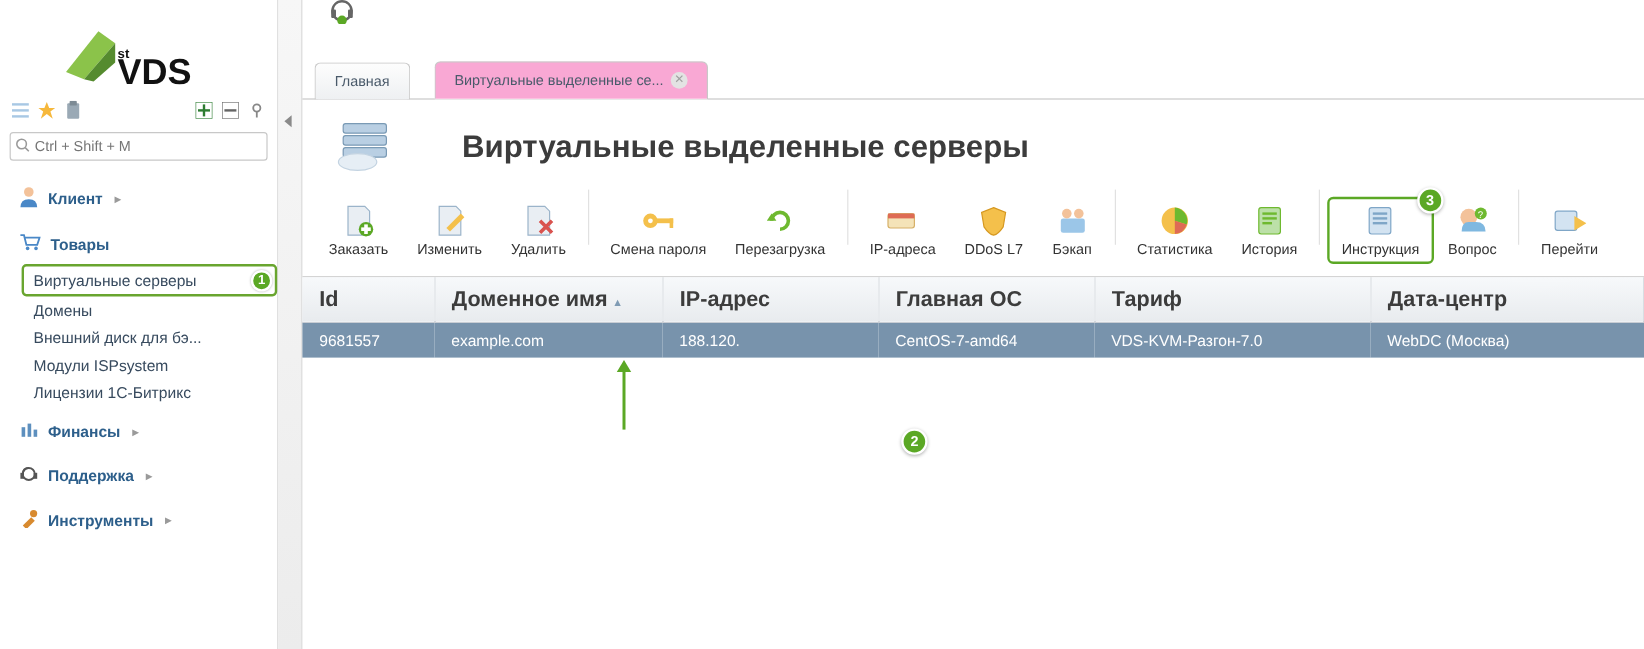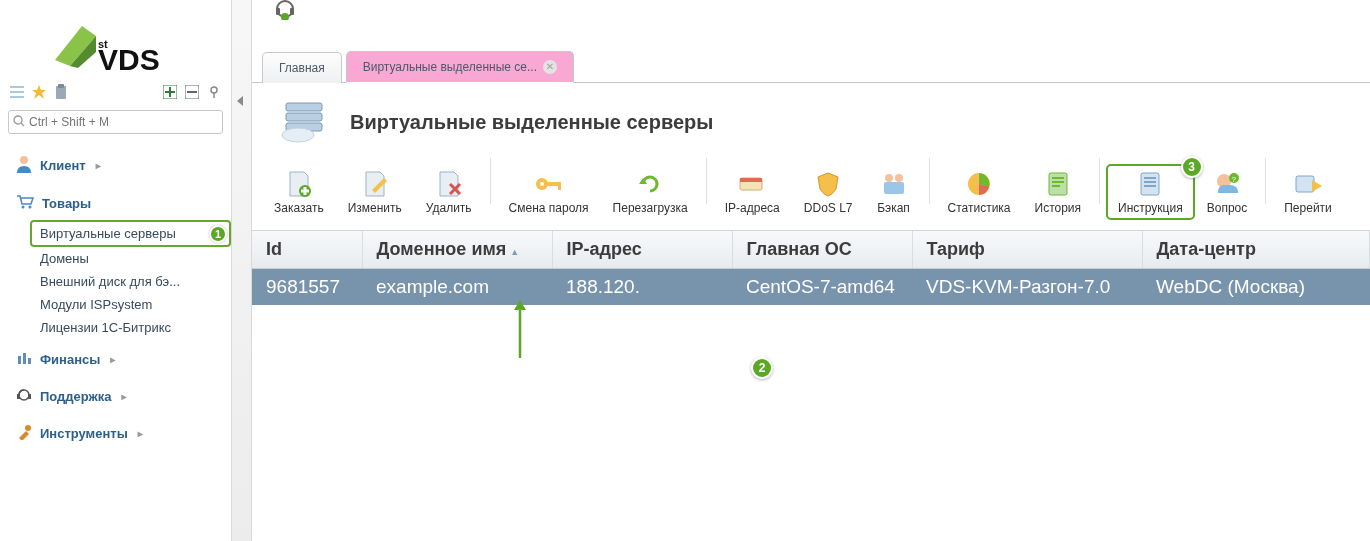--- a/index.html
+++ b/index.html
@@ -72,21 +72,21 @@
     color: #2d5f8b;
     cursor: pointer;
     gap: 8px;
   }
   .nav-head .chev {
     color: #9a9a9a;
     font-size: 10px;
     margin-left: 2px;
   }
   .nav-sub {
-    padding-left: 40px;
+    padding-left: 28px;
   }
   .nav-sub-item {
     padding: 4px 8px 4px 0;
     font-size: 13px;
     color: #374a5e;
     cursor: pointer;
     position: relative;
     white-space: nowrap;
     overflow: hidden;
     text-overflow: ellipsis;
@@ -149,21 +149,21 @@
     top: -2px;
     width: 22px; height: 22px;
   }
   .tabs {
     margin-top: 50px;
     display: flex;
     align-items: flex-end;
     border-bottom: 1px solid #c8c8c8;
     height: 33px;
     padding-left: 10px;
-    gap: 0;
+    gap: 16px;
   }
   .tab {
     padding: 8px 16px;
     border: 1px solid #c8c8c8;
     border-bottom: none;
     border-radius: 5px 5px 0 0;
     margin-right: 4px;
     background: linear-gradient(#fdfdfd,#eef0f2);
     color: #4a5a6a;
     font-size: 12px;
@@ -189,23 +189,24 @@
     line-height: 14px;
     text-align: center;
   }
   .page-title {
     display: flex;
     align-items: center;
     padding: 16px 22px 10px 28px;
     gap: 18px;
   }
   .page-title h1 {
-    font-size: 20px;
+    font-size: 26px;
     font-weight: bold;
     color: #3c3c3c;
+    margin-left: 35px;
   }
   .toolbar {
     display: flex;
     align-items: flex-end;
     padding: 2px 10px 10px 10px;
     gap: 0;
     border-bottom: 1px solid #d4d4d4;
   }
   .tool {
     display: flex;
@@ -257,21 +258,21 @@
     font-size: 9px;
     color: #7f9bb4;
     margin-left: 4px;
   }
   .tbl tbody tr.selected td {
     background: #7893ac;
     color: #fff;
   }
   .tbl tbody td {
     padding: 7px 14px;
-    font-size: 19px;
+    font-size: 13px;
   }
   
   .callout-badge {
     position: absolute;
     width: 22px; height: 22px;
     border-radius: 50%;
     background: #5ba825;
     color: #fff;
     font-weight: bold;
     font-size: 12px;

